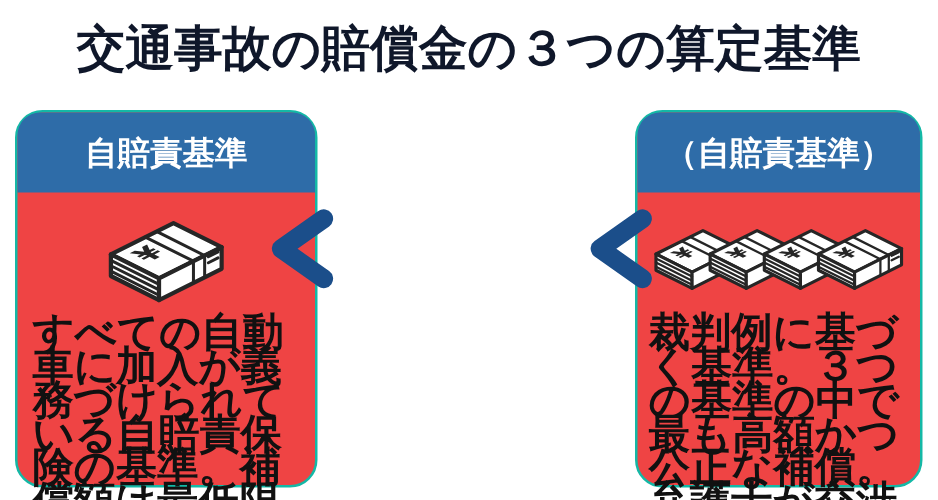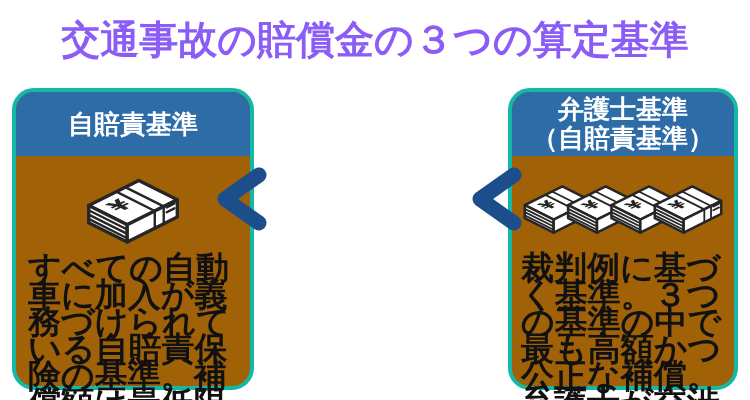--- a/index.html
+++ b/index.html
@@ -2,26 +2,26 @@
 <html lang="ja"><head>
 <meta charset="utf-8">
 <style>
   html,body{margin:0;padding:0;}
   body{
     width:750px;height:400px;overflow:hidden;background:#ffffff;
     font-family:"Liberation Sans","DejaVu Sans",sans-serif;
   }
   .title{
     margin:12px 0 0;height:56px;line-height:56px;text-align:center;
-    font-size:39px;font-weight:900;color:#8b5cf6;letter-spacing:0;
+    font-size:39px;font-weight:900;color:#0f172a;letter-spacing:0;
   }
   .board{position:relative;width:750px;height:332px;}
   .card{
     position:absolute;top:20px;height:302px;box-sizing:border-box;
-    background:#a16207;border:4px solid #14b8a6;border-radius:22px;
+    background:#ef4444;border:2px solid #14b8a6;border-radius:22px;
   }
   .card1{left:12px;width:242px;}
   .card2{left:266px;width:228px;}
   .card3{left:508px;width:230px;}
   .card-header{
     height:64px;background:#2e6ca8;border-radius:18px 18px 0 0;
     display:flex;flex-direction:column;justify-content:center;align-items:center;
     color:#ffffff;font-weight:800;font-size:26px;line-height:29px;text-align:center;
   }
   .icon-row{
@@ -75,21 +75,20 @@
       <svg viewBox="0 0 108 90" width="104" height="87">
         <use href="#money-stack"></use>
       </svg>
     </div>
     <p class="card-body">すべての自動車に加入が義務づけられている自賠責保険の基準。補償額は最低限</p>
   </section>
 
 
   <section class="card card3">
     <header class="card-header">
-      <span>弁護士基準</span>
       <span>（自賠責基準）</span>
     </header>
     <div class="icon-row">
       <svg viewBox="0 0 288 90" width="208" height="65">
         <use href="#money-stack"></use>
         <use href="#money-stack" x="60"></use>
         <use href="#money-stack" x="120"></use>
         <use href="#money-stack" x="180"></use>
       </svg>
     </div>

